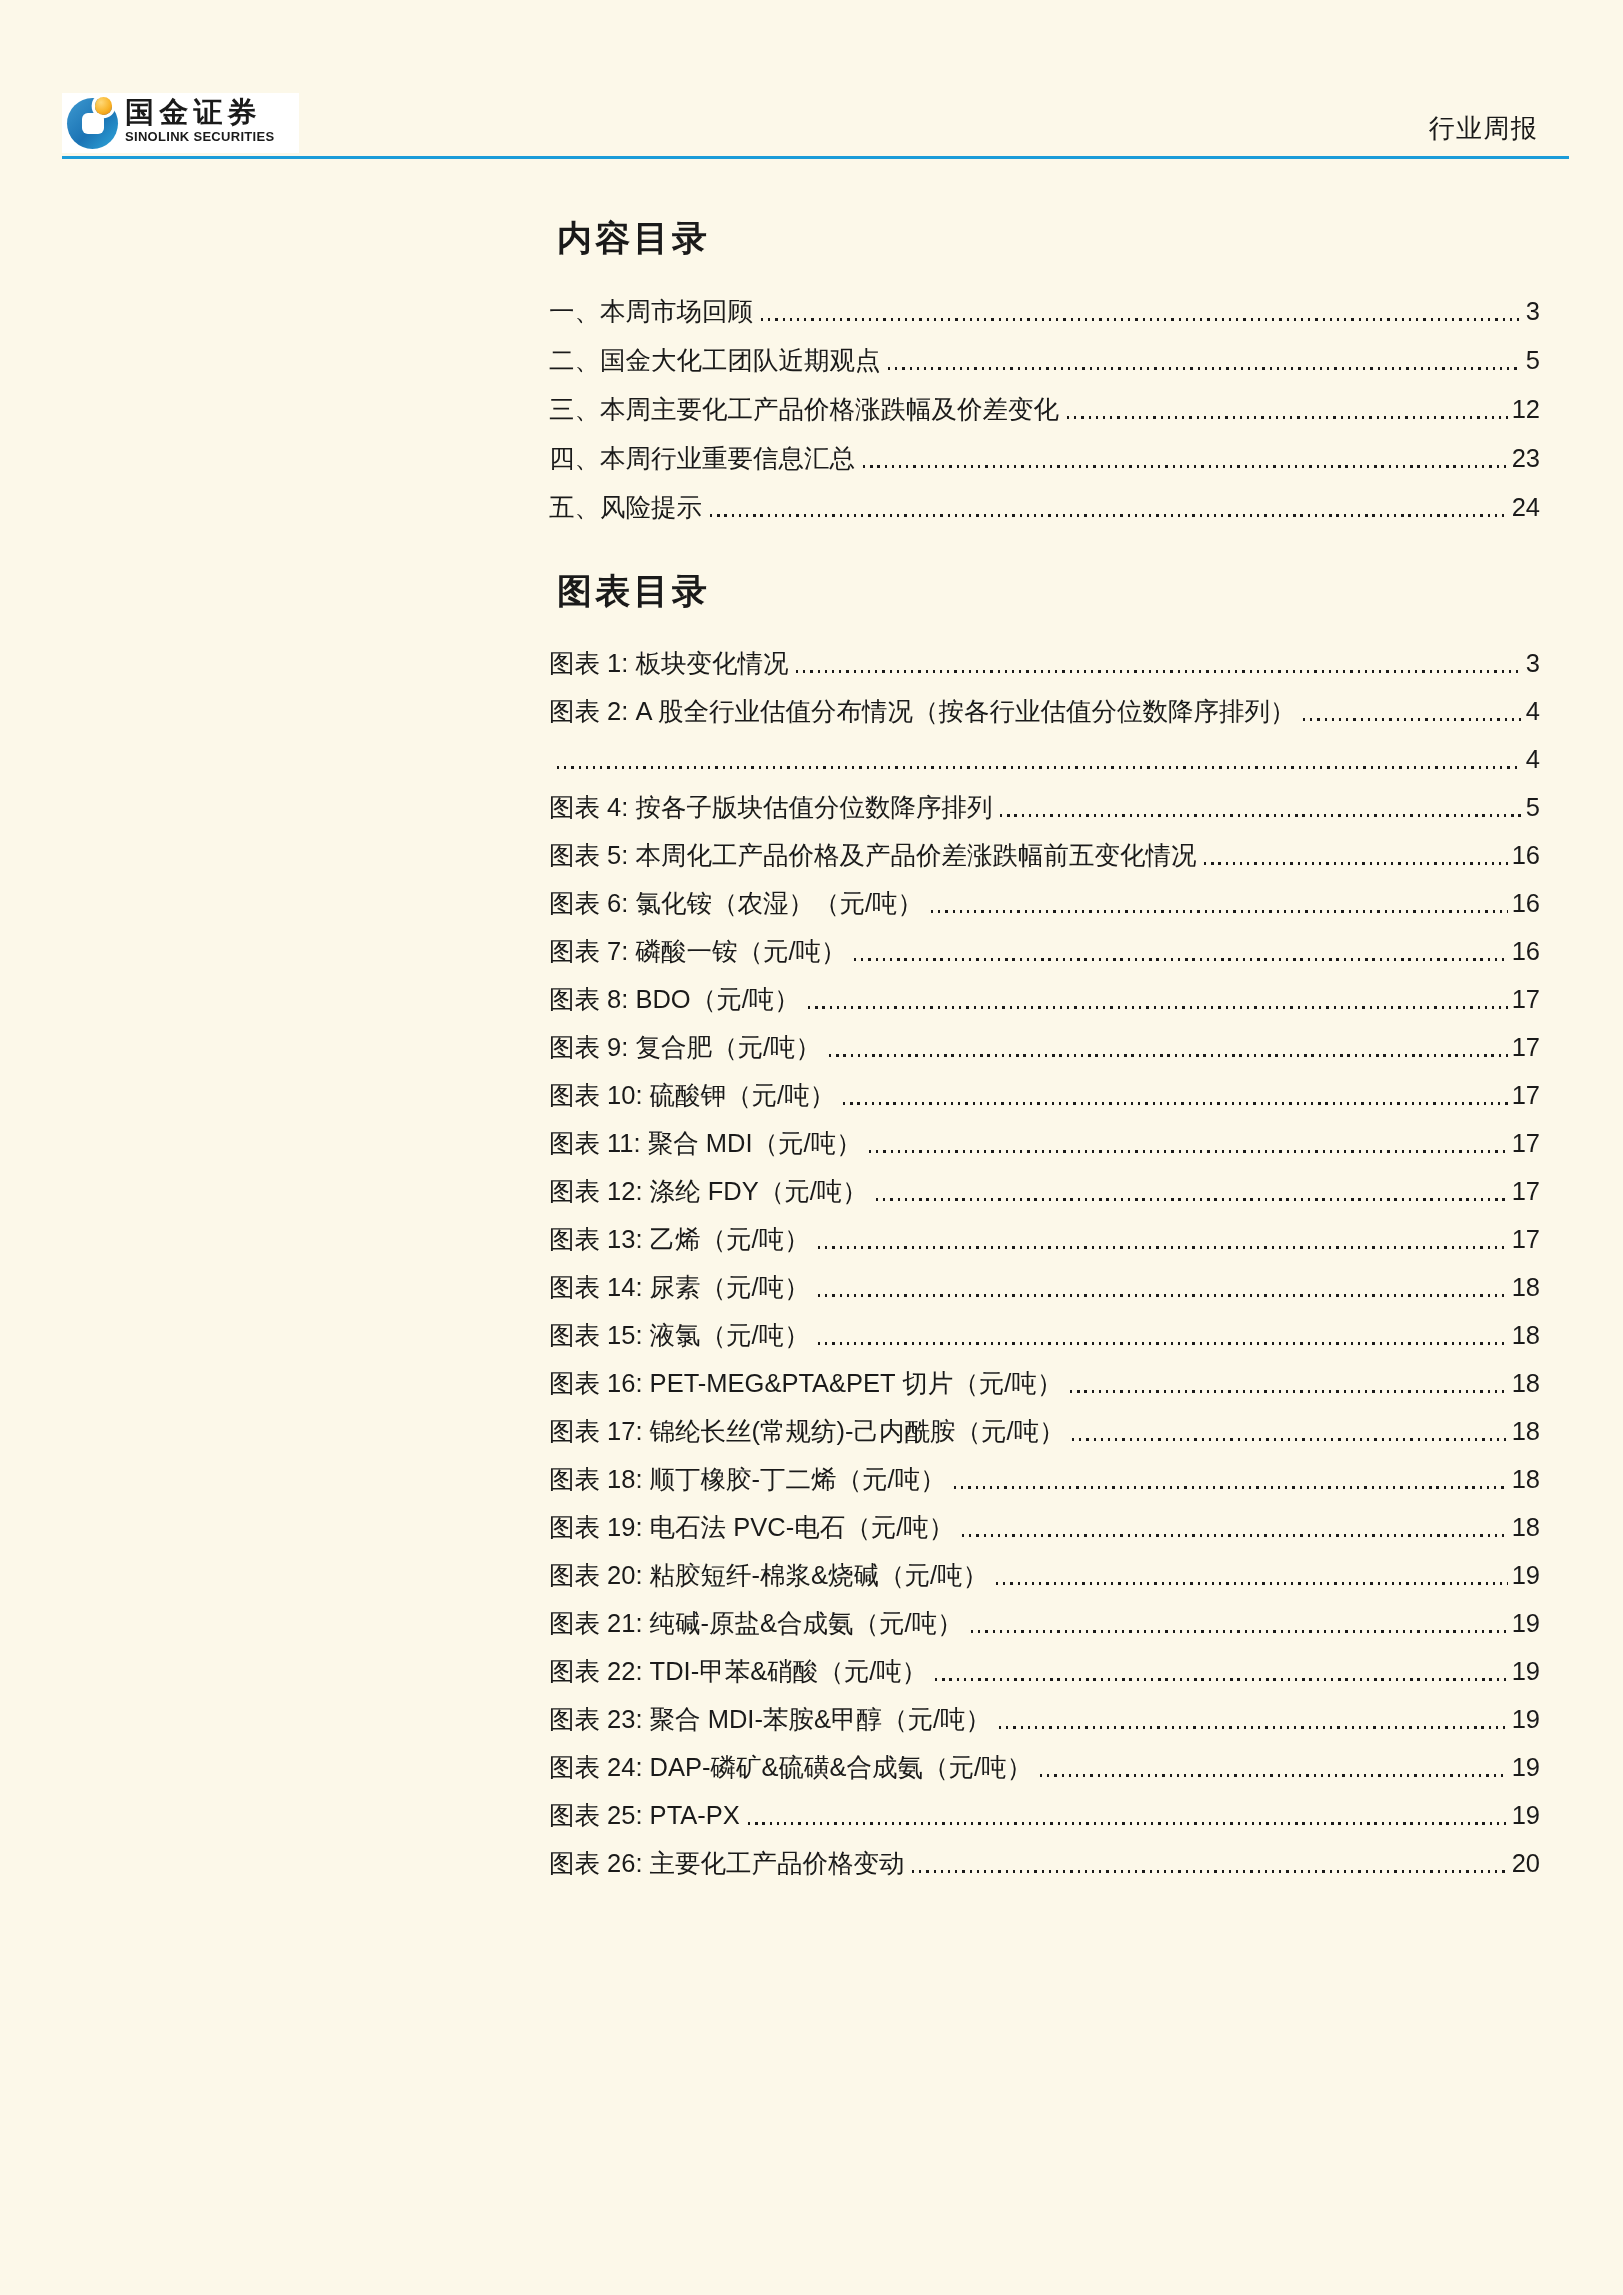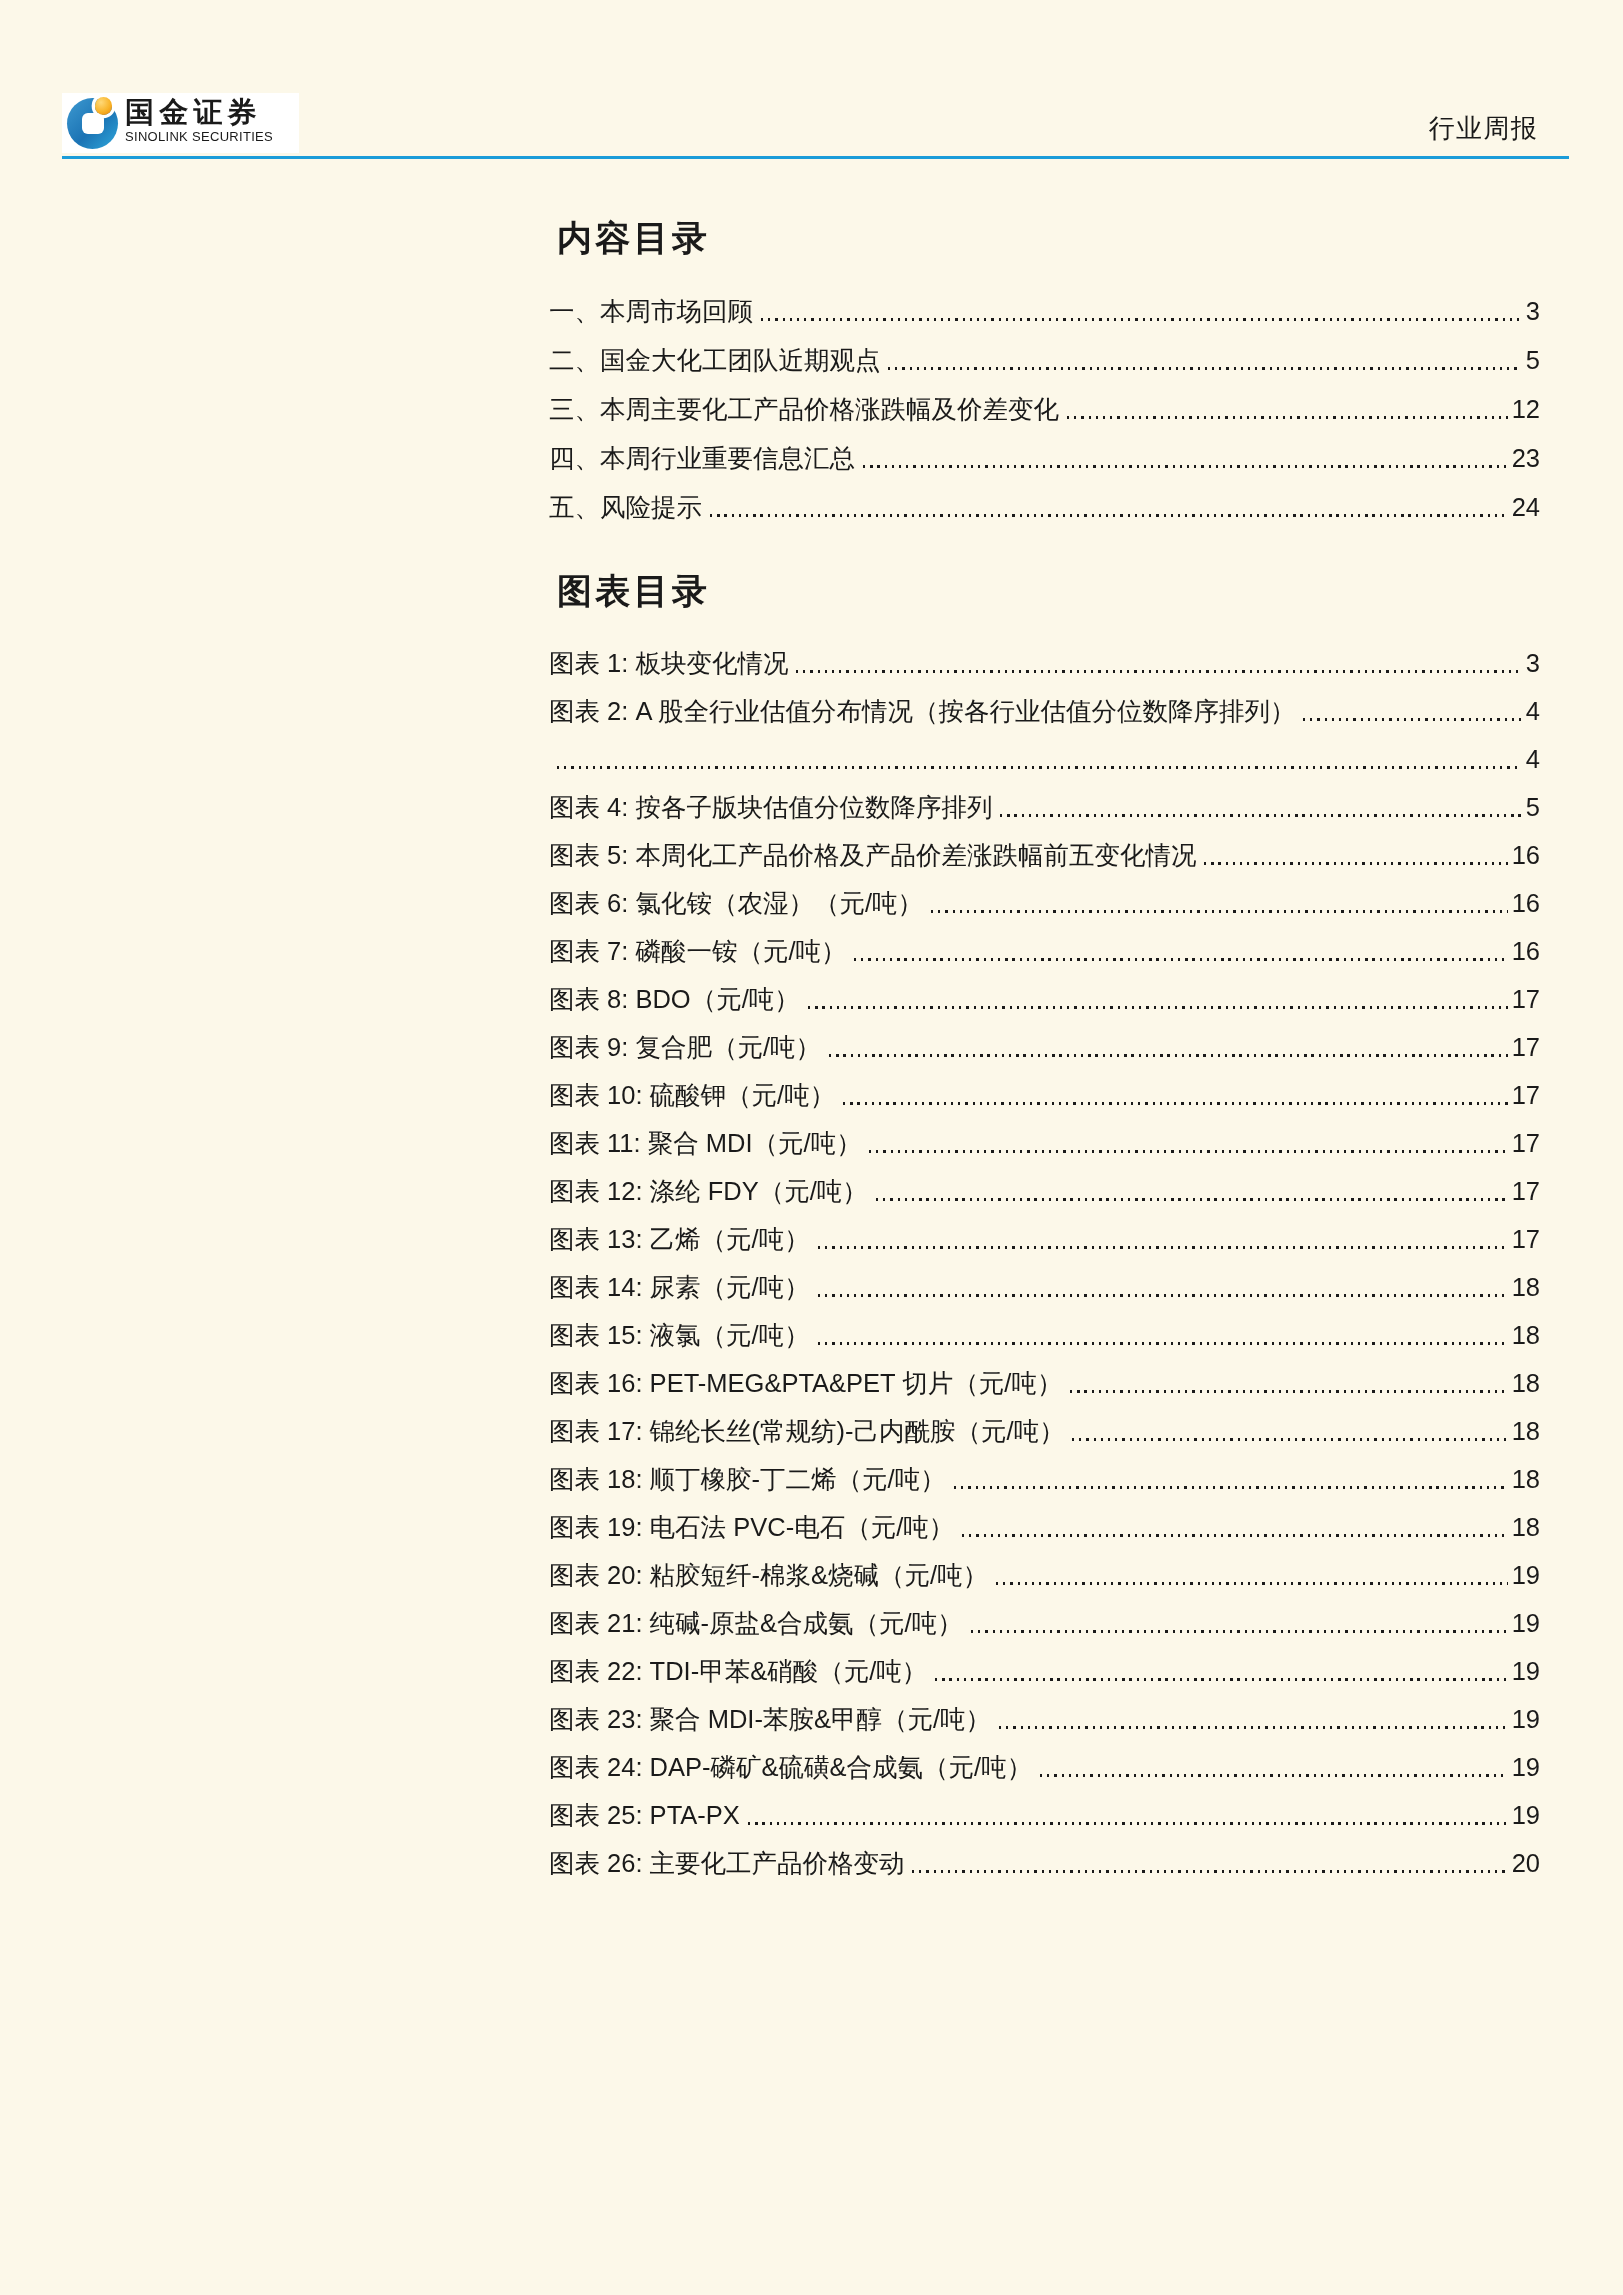--- a/index.html
+++ b/index.html
@@ -14,21 +14,21 @@
   .logo-box { position:absolute; left:62px; top:93px; width:237px; height:60px; background:#FFFFFF; }
   .logo-mark { position:absolute; left:5.2px; top:4.6px; width:51px; height:51px; }
   .logo-ring { position:absolute; left:0; top:0; width:51px; height:51px; border-radius:50%;
                background:linear-gradient(135deg,#3E9AD1 0%, #1B73B4 55%, #2FA8DC 100%); }
   .logo-hole { position:absolute; left:14.4px; top:15px; width:22px; height:21.6px; background:#FFFFFF; border-radius:5.9px; }
   .logo-ball { position:absolute; left:27.5px; top:-0.7px; width:17.7px; height:17.7px; border-radius:50%;
                background:radial-gradient(circle at 35% 30%, #FFD978, #F9B429 55%, #E8890B 95%);
                box-shadow:0 0 0 3.3px #FFFFFF; }
   .logo-text { position:absolute; left:63px; top:3.9px; white-space:nowrap; }
   .logo-cn { font-size:29px; font-weight:700; letter-spacing:5.2px; line-height:1.05; }
-  .logo-en { font-size:13px; font-weight:400; letter-spacing:0.3px; margin-top:2px; }
+  .logo-en { font-size:13px; font-weight:700; letter-spacing:0.3px; margin-top:2px; }
   .report-type { position:absolute; right:85px; top:111px; font-size:26px;
                  font-family:"Liberation Serif", serif; letter-spacing:1.3px; }
   .rule { position:absolute; left:62px; right:54px; height:3.3px; background:#1B9CD9; }
   .rule-header { top:156px; }
   .rule-footer { top:2176px; }
 
   
   .content-col { position:absolute; left:549px; width:991px; }
   .sec-contents { top:211px; }
   .sec-figures  { top:564px; }

